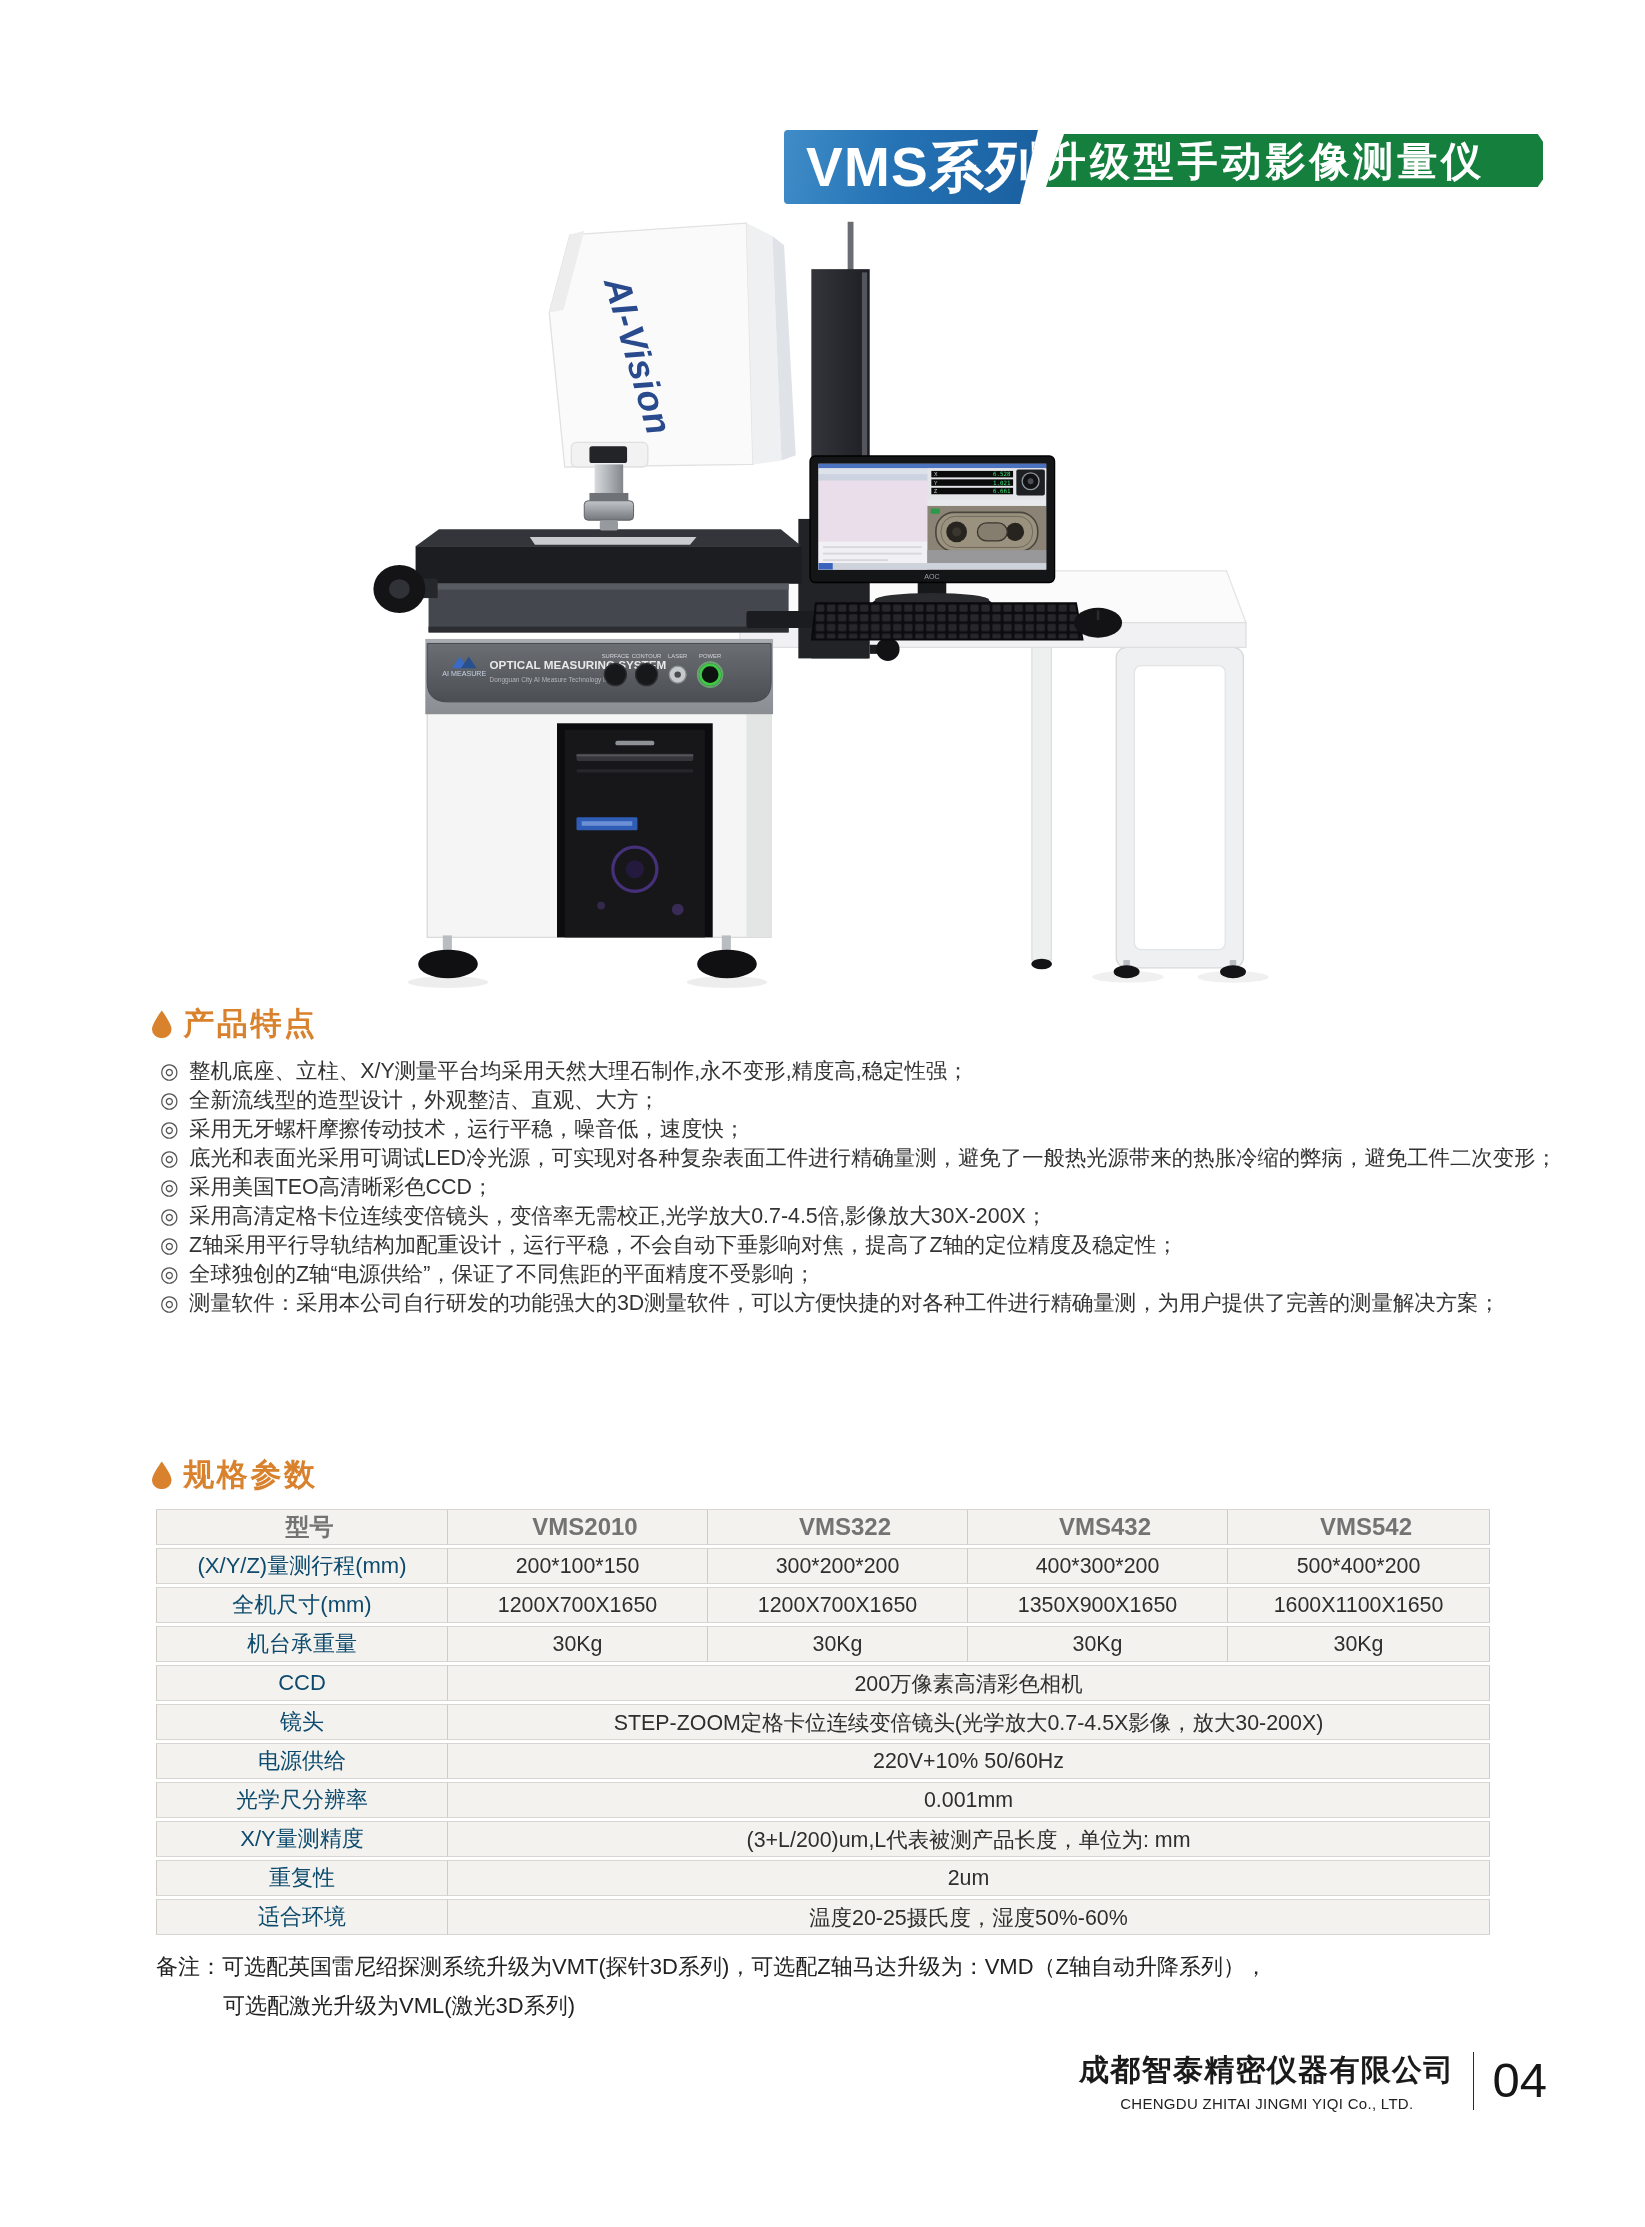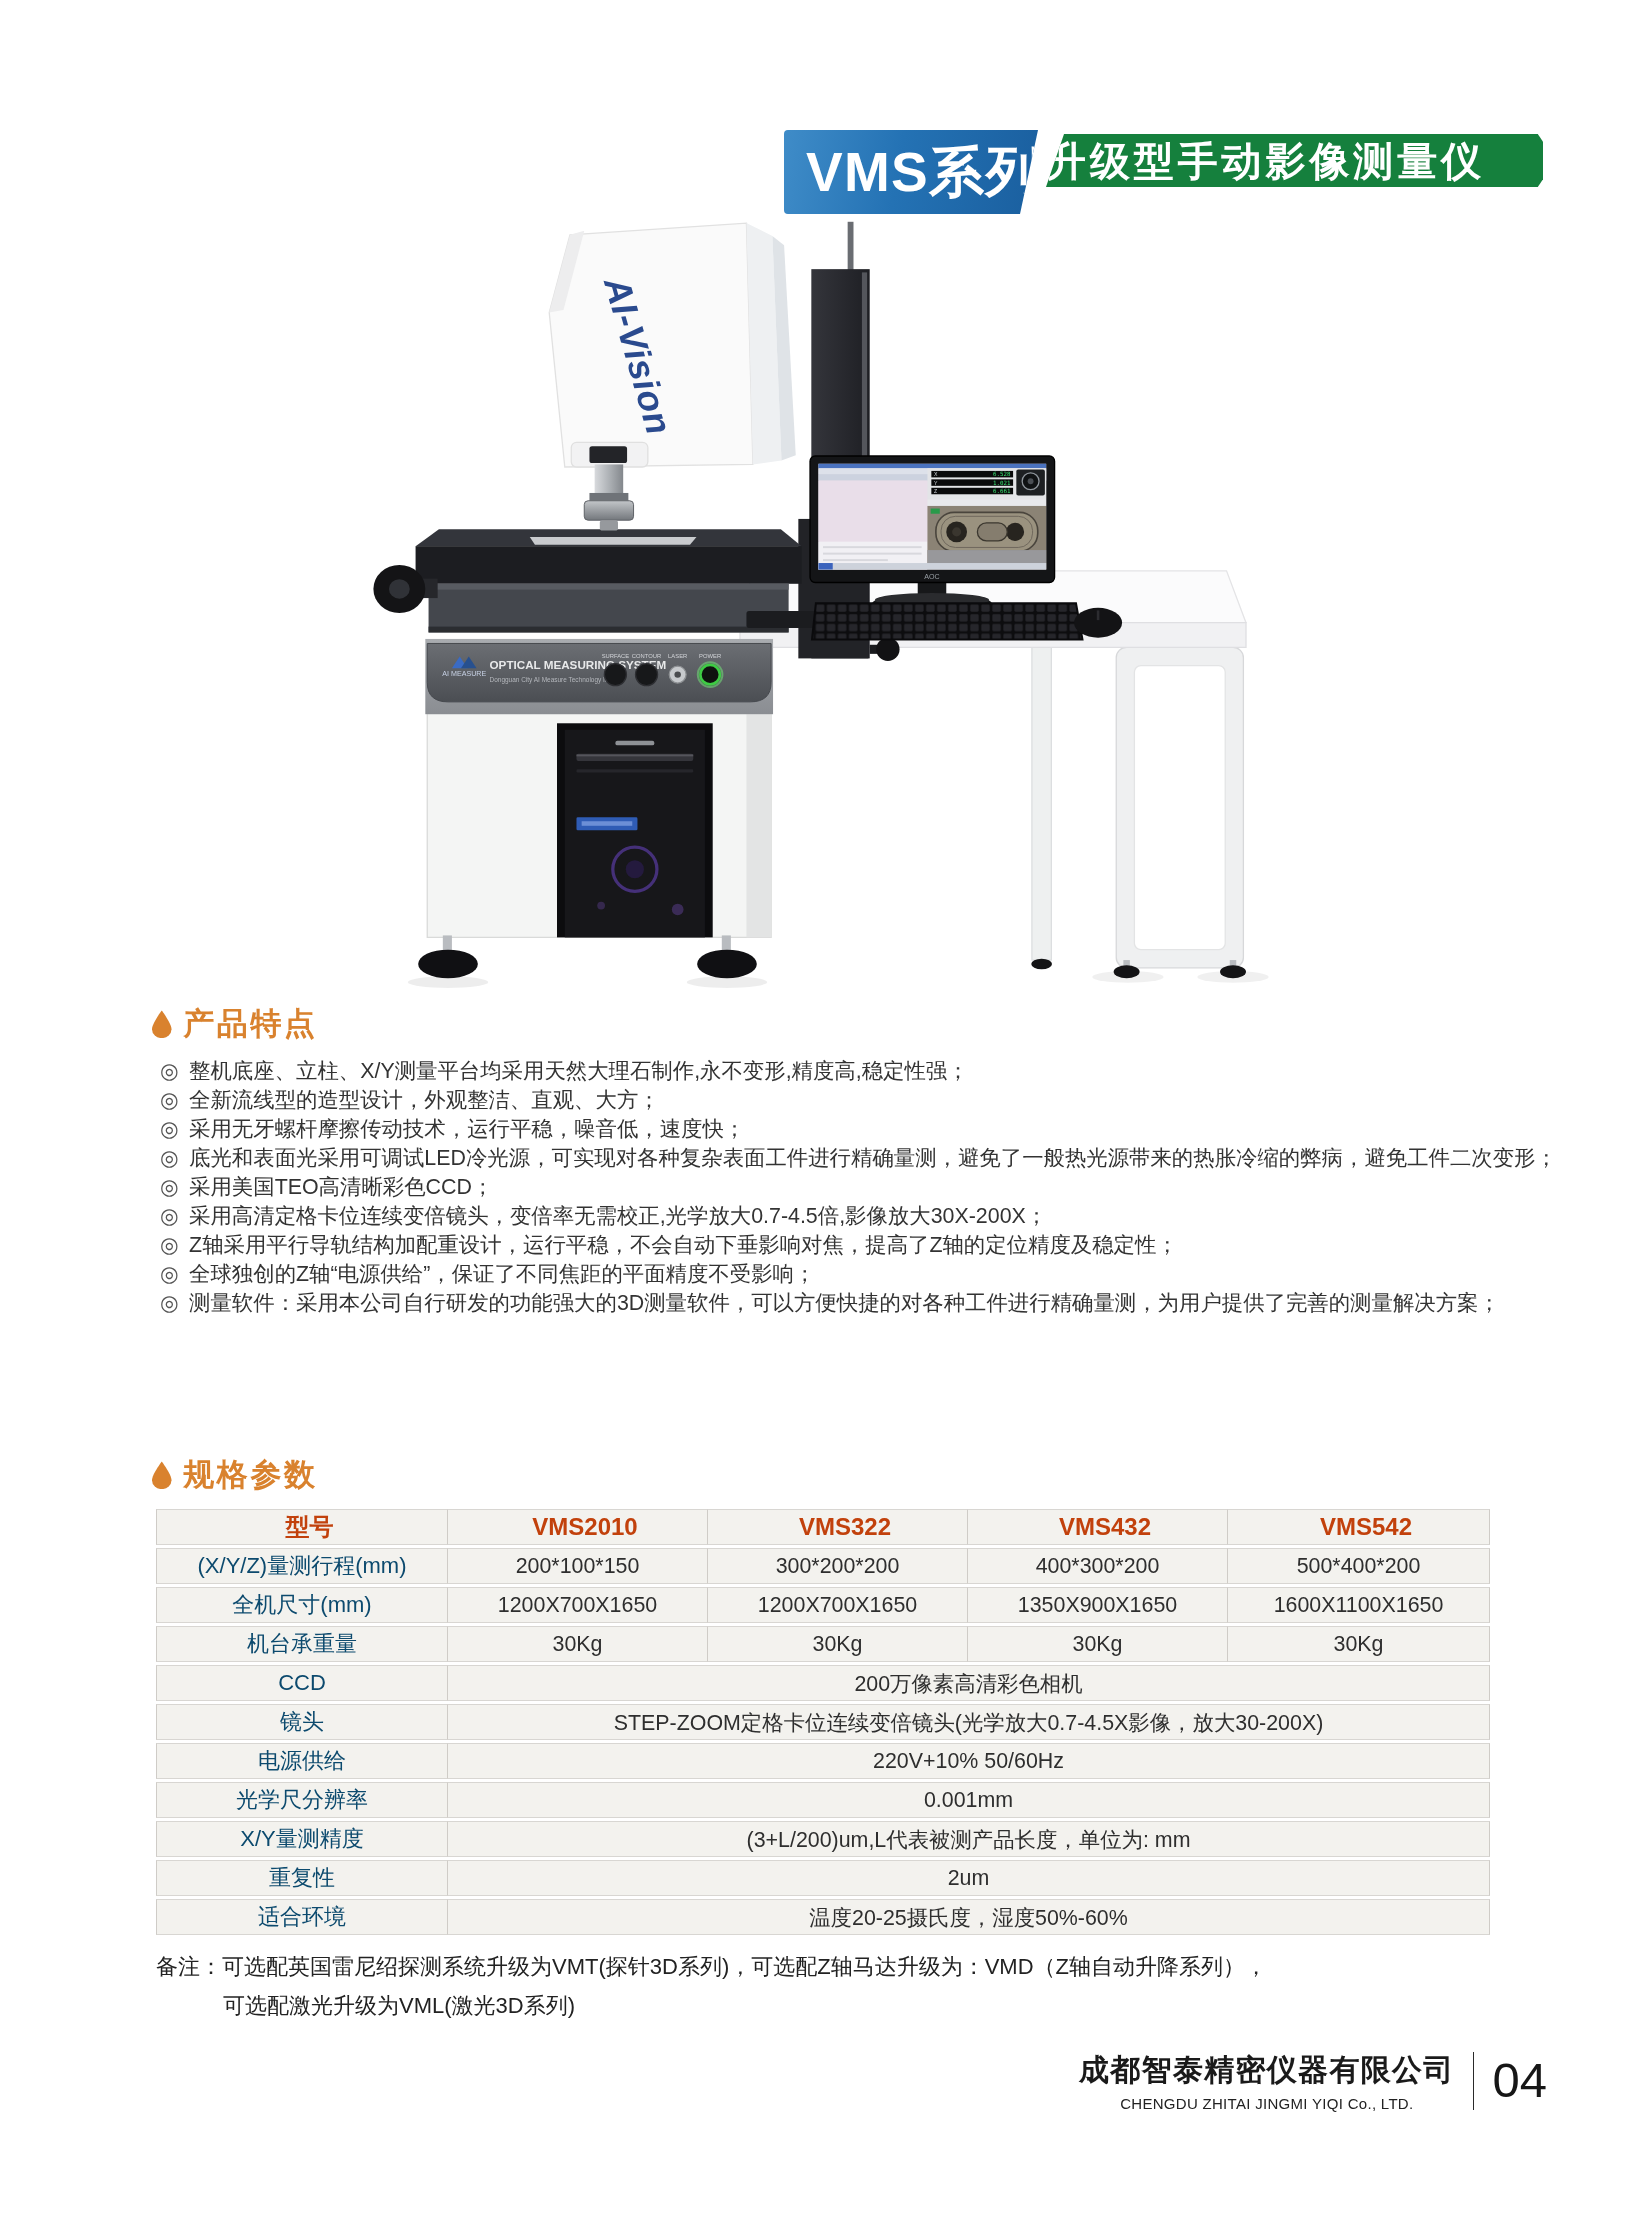--- a/index.html
+++ b/index.html
@@ -2,21 +2,21 @@
 <html style="font-size:10.4px"><head>
 <meta charset="utf-8">
 <style>
   html,body{margin:0;padding:0;background:#ffffff;}
   body{
     width:1646px;height:2227px;position:relative;overflow:hidden;
     font-family:"Liberation Sans","DejaVu Sans",sans-serif;color:#222;
   }
   
   .series-box{
-    position:absolute;left:784px;top:130px;width:254px;height:84px;
+    position:absolute;left:784px;top:130px;width:254px;height:74px;
     background:linear-gradient(100deg,#3f8cc8 0%,#2472b4 45%,#1a5f9f 100%);
     clip-path:polygon(0 0,100% 0,calc(100% - 18px) 100%,0 100%);
     border-radius:3.9px 0 0 3.9px;
     display:flex;align-items:center;justify-content:flex-start;
   }
   .series-box span{
     color:#fff;font-size:55px;font-weight:bold;letter-spacing:1.3px;
     padding-left:22px;line-height:1;white-space:nowrap;
   }
   .subtitle-box{
@@ -51,21 +51,21 @@
     position:absolute;left:156px;top:1506px;width:1334px;
     border-collapse:separate;border-spacing:0 3.9px;table-layout:fixed;
     font-size:21.4px;color:#2e2e2e;
   }
   .spec-table th,.spec-table td{
     background:#f3f2ee;height:32px;text-align:center;vertical-align:middle;
     border-top:1.3px solid #d8d6d2;border-bottom:1.3px solid #d8d6d2;
     border-right:1.3px solid #cfccc7;white-space:nowrap;overflow:hidden;
   }
   .spec-table th:first-child,.spec-table td:first-child{border-left:1.3px solid #cfccc7;}
-  .spec-table th{font-size:24px;font-weight:bold;color:#c2410c;padding-left:16px;}
+  .spec-table th{font-size:24px;font-weight:bold;color:#737373;padding-left:16px;}
   .spec-table td.rowlabel{font-size:22px;color:#0c4a6e;}
   
   .notes{position:absolute;left:156px;top:1947px;font-size:22px;color:#222;}
   .notes p{margin:0;line-height:39px;white-space:nowrap;}
   .notes p.indent{margin-left:67px;}
   
   .footer{position:absolute;top:2050px;right:99px;display:flex;align-items:center;}
   .footer .co{text-align:center;}
   .footer .cn{font-size:30px;font-weight:bold;color:#1a1a1a;letter-spacing:1.3px;white-space:nowrap;}
   .footer .en{font-size:15px;color:#222;letter-spacing:0.3px;margin-top:3.9px;white-space:nowrap;}

